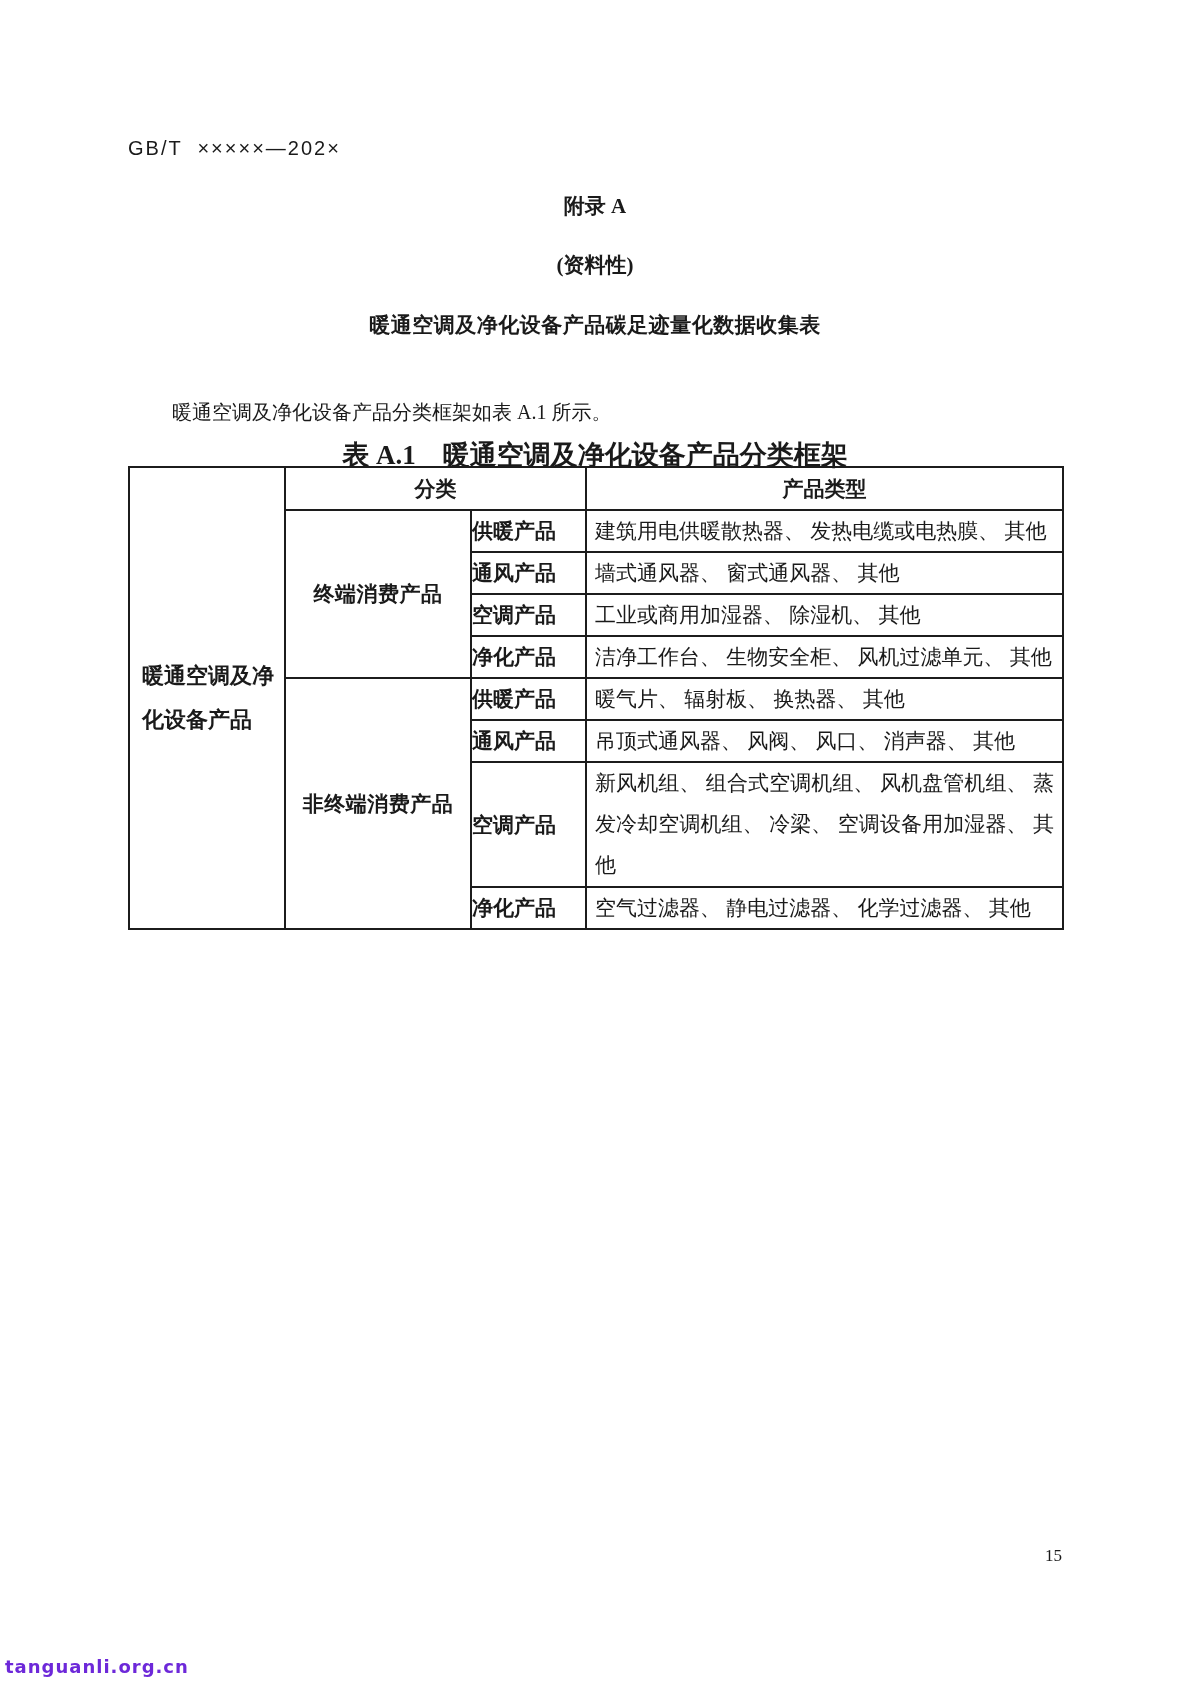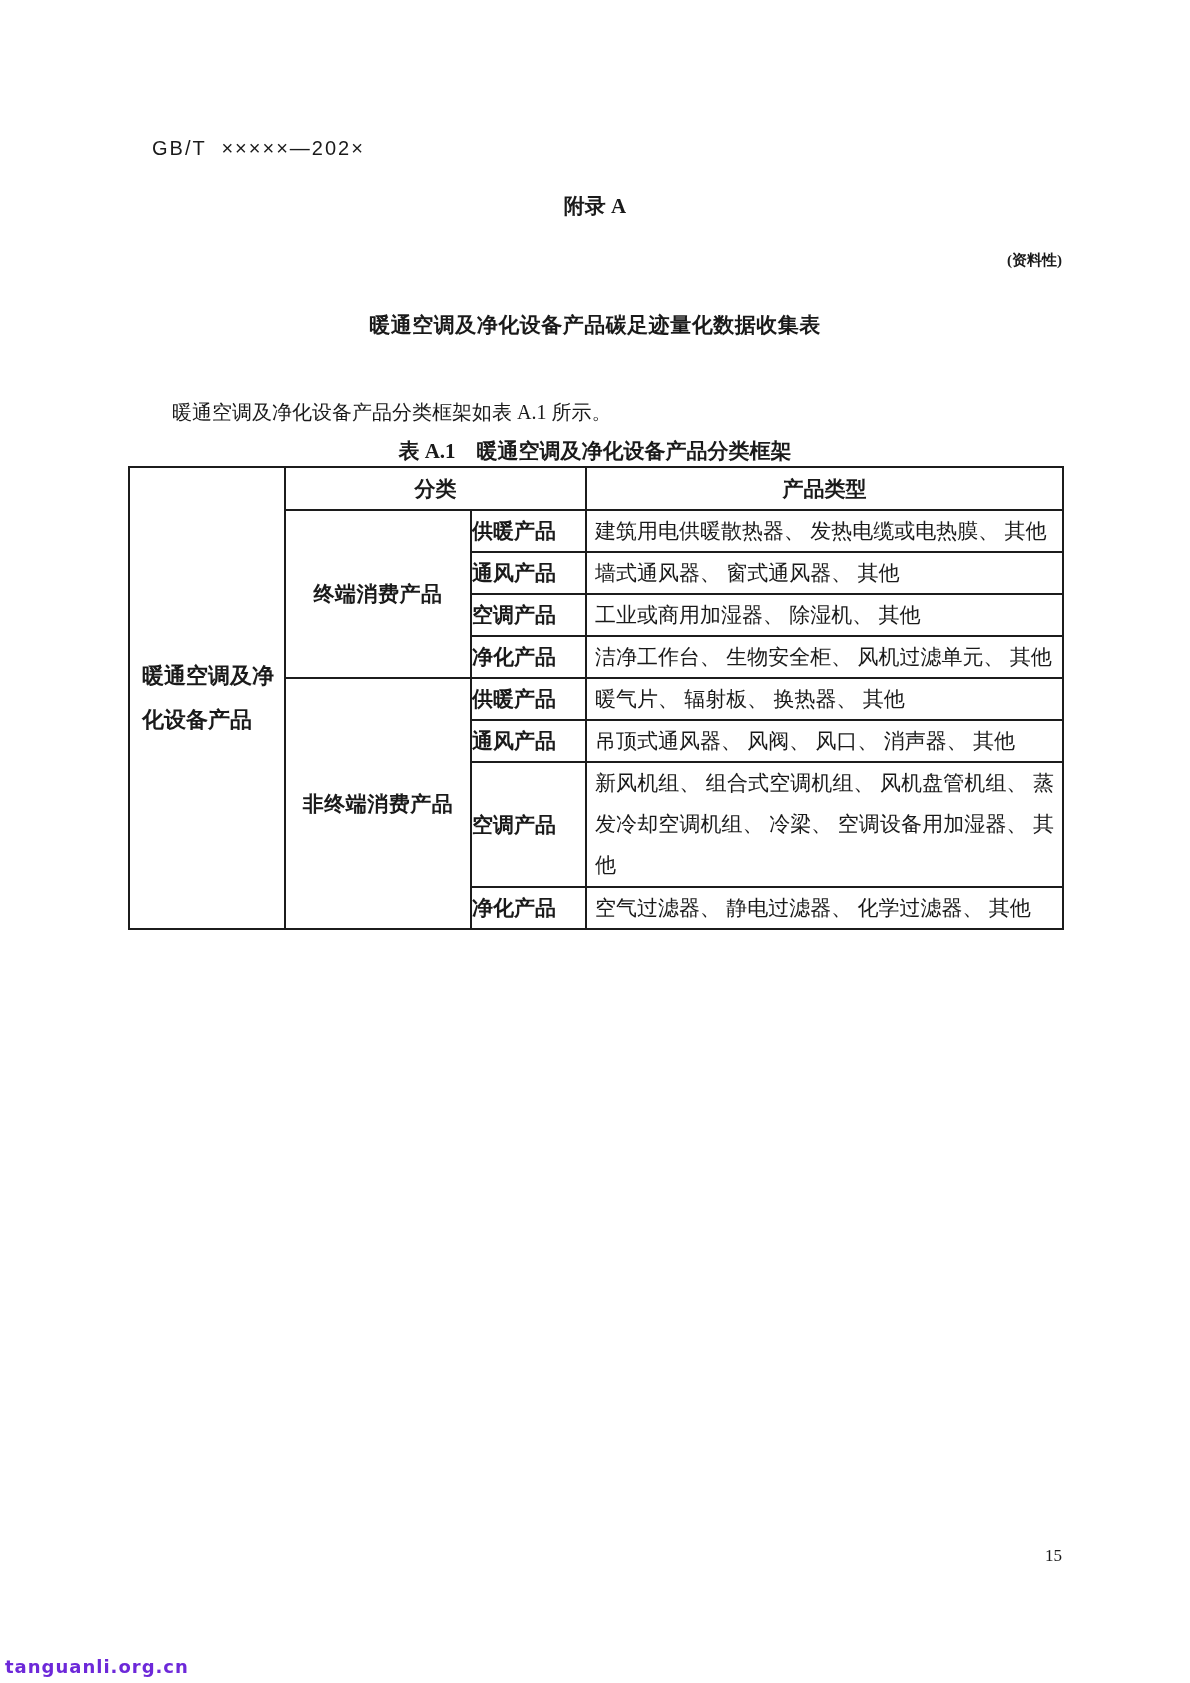--- a/index.html
+++ b/index.html
@@ -7,33 +7,33 @@
     position:relative;
     width:1190px;height:1683px;
     background:#ffffff;
     color:#1a1a1a;
     font-family:"Liberation Serif","DejaVu Serif",serif;
     overflow:hidden;
   }
   .doc-code{
     position:absolute;left:128px;top:137px;
     font-family:"Liberation Sans","DejaVu Sans",sans-serif;
-    font-size:20px;letter-spacing:2px;white-space:pre;margin-left:24px;
+    font-size:20px;letter-spacing:2px;white-space:pre;
   }
   .center-line{position:absolute;left:128px;width:934px;text-align:center;font-weight:bold;}
   .appendix-title{top:192px;font-size:21px;}
-  .appendix-type{top:251px;font-size:15px;text-align:right;}
+  .appendix-type{top:251px;font-size:21px;}
   .appendix-subtitle{top:311px;font-size:21px;letter-spacing:0.5px;}
   .intro{
     position:absolute;left:128px;top:395px;width:934px;
     font-size:20px;text-indent:2em;margin:4px;
   }
   .table-caption{
     position:absolute;left:128px;top:437px;width:934px;
-    text-align:center;font-weight:bold;font-size:21px;
+    text-align:center;font-weight:bold;font-size:27px;
   }
   table.class-table{
     position:absolute;left:128px;top:466px;
     width:934px;border-collapse:collapse;table-layout:fixed;
     font-size:21px;
   }
   table.class-table td,table.class-table th{
     border:2px solid #1c1c1c;
     vertical-align:middle;
     overflow:hidden;

